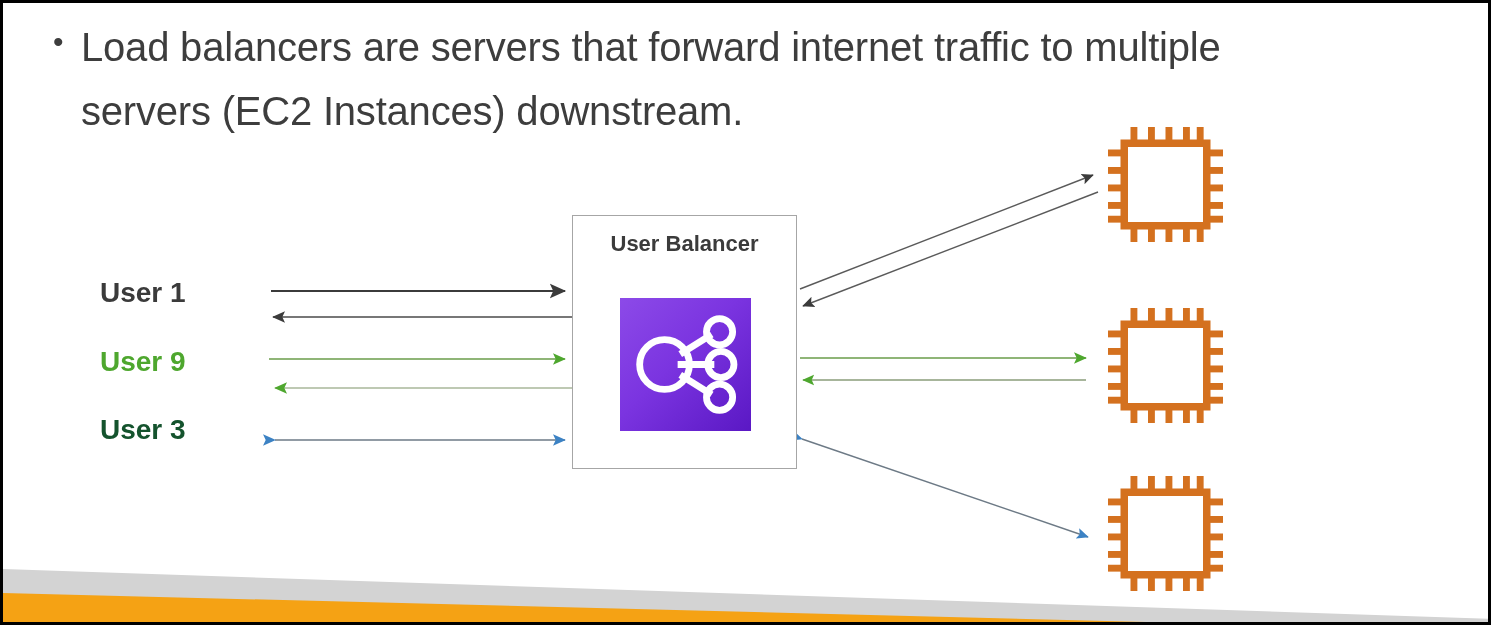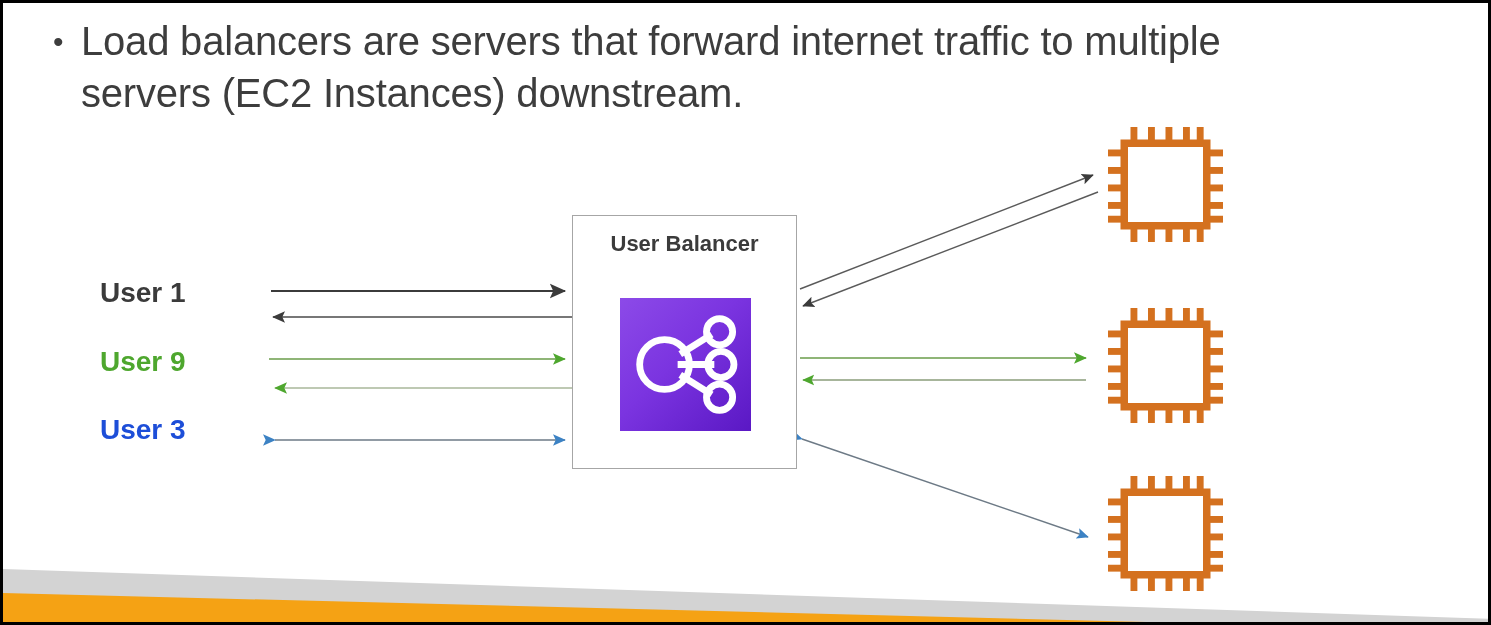--- a/index.html
+++ b/index.html
@@ -37,38 +37,38 @@
     line-height: 54px;
     width: 34px;
     flex: 0 0 34px;
     text-align: left;
     padding-left: 6px;
     box-sizing: border-box;
   }
   .bullet-text {
     color: #3d3d3d;
     font-size: 40px;
-    line-height: 52px;
+    line-height: 64px;
     font-weight: 400;
     letter-spacing: -0.2px;
     font-family: "Liberation Sans", sans-serif;
   }
 
   
   .user-label {
     position: absolute;
     font-size: 28px;
     font-weight: bold;
     letter-spacing: 0px;
     white-space: nowrap;
     font-family: "Liberation Sans", sans-serif;
   }
   #user-1 { left: 97px; top: 274px; color: #3b3b3b; }
   #user-2 { left: 97px; top: 343px; color: #4ea72e; }
-  #user-3 { left: 97px; top: 411px; color: #1d4ed8; }
+  #user-3 { left: 97px; top: 411px; color: #14532d; }
 
   
   #lb-box {
     position: absolute;
     left: 569px;
     top: 212px;
     width: 225px;
     height: 254px;
     border: 1px solid #a6a6a6;
     background: #ffffff;

